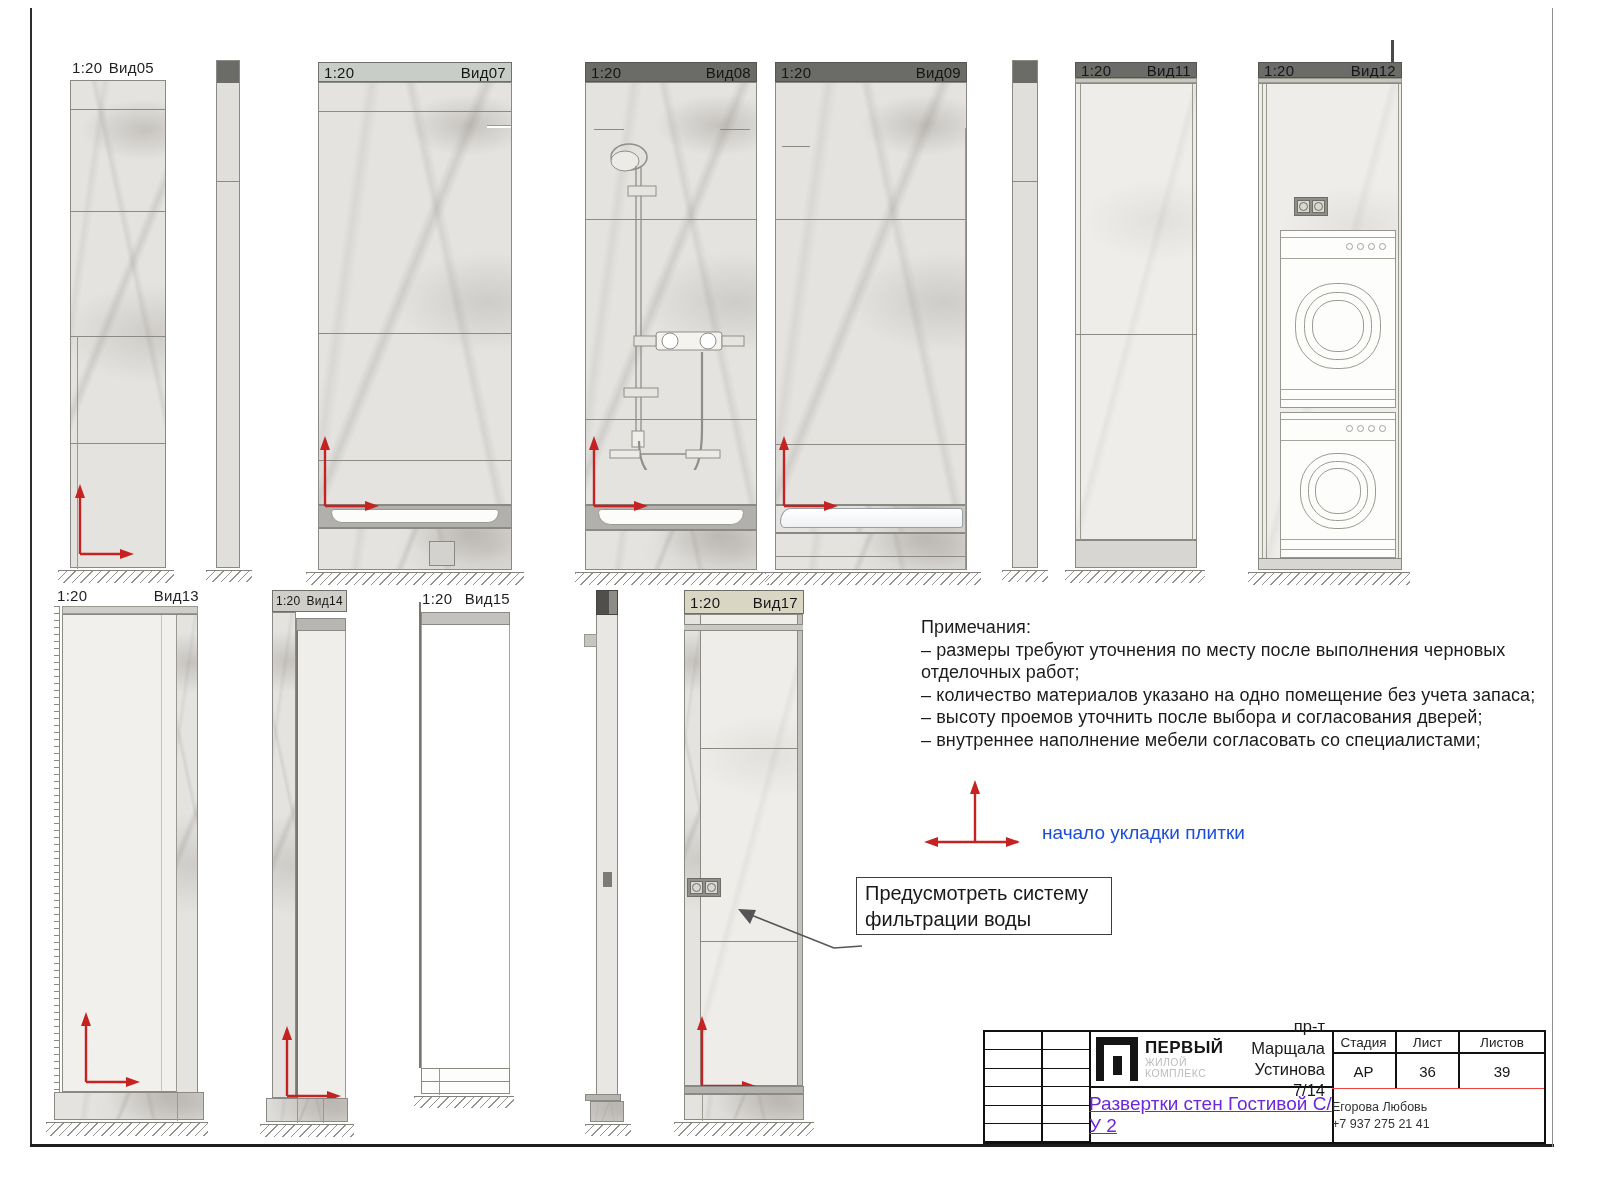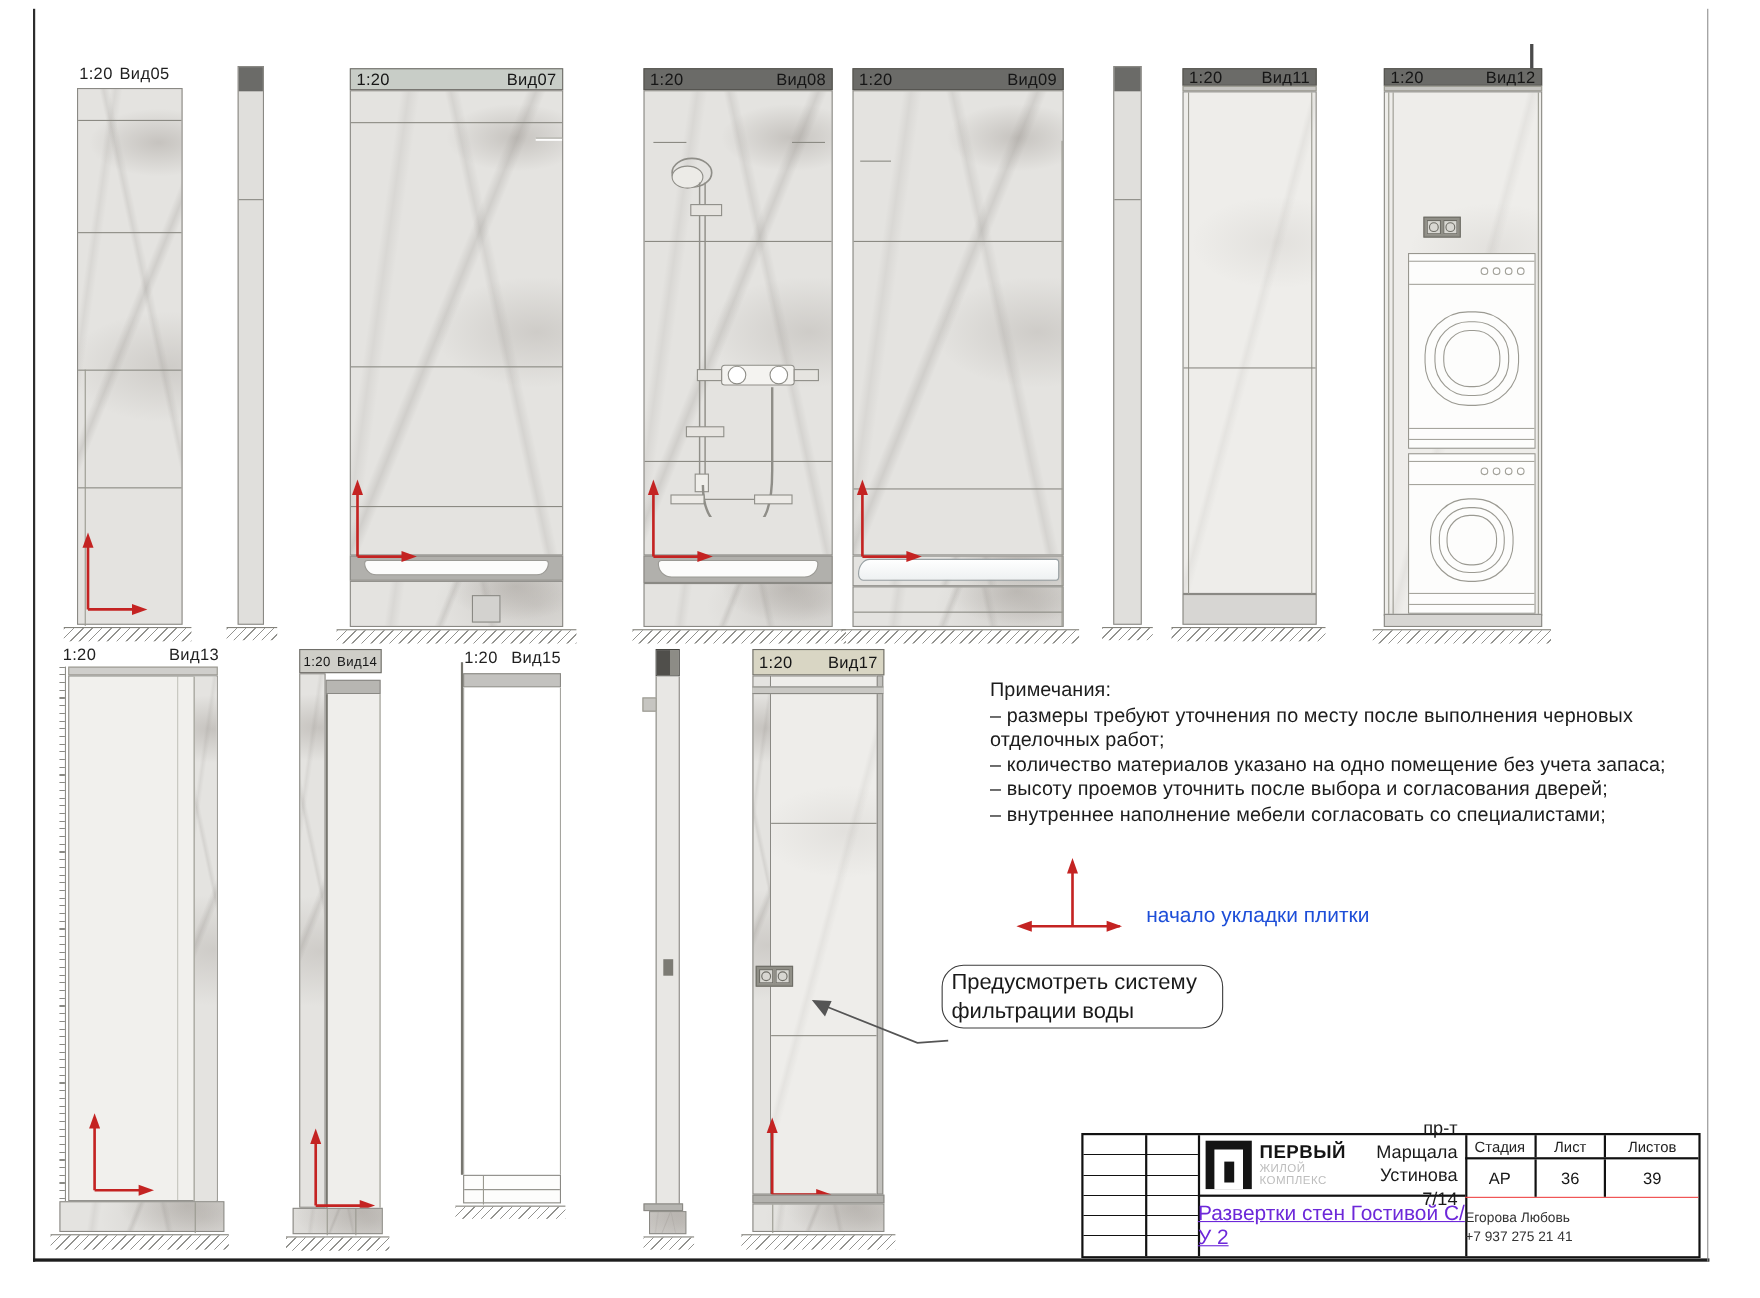--- a/index.html
+++ b/index.html
@@ -45,21 +45,21 @@
   .washer.small .w-door{width:74px;height:74px;}
   .washer.small .w-door>i{width:58px;height:58px;}
   .washer.small .w-door>i>i{width:44px;height:44px;}
   .w-bottom{position:absolute;left:0;right:0;bottom:7px;height:9px;border-top:1px solid #a6a59d;border-bottom:1px solid #a6a59d;}
   
   .outlet{display:flex;gap:2px;padding:2px;background:#908f87;border:1px solid #6e6d66;}
   .outlet i{display:block;width:11px;height:11px;background:#d8d7d2;border:1px solid #6e6d66;position:relative;}
   .outlet i::after{content:"";position:absolute;inset:1px;border:1px solid #6e6d66;border-radius:50%;}
   .tick-edge{background:repeating-linear-gradient(to bottom,#8a8a84 0 1px, transparent 1px 7px);border-right:1px solid #8d8c86;}
   
-  .notes{font-size:18px;line-height:22.5px;color:#1c1c1c;letter-spacing:.1px;}
+  .notes{font-size:18px;line-height:22.5px;color:#1c1c1c;letter-spacing:.1px;margin-left:21px;}
   .callout{border:1.5px solid #3c3c3c;background:#fff;font-size:20px;line-height:26px;padding:2px 8px;color:#191919;}
   .legend-label{font-size:19px;color:#1d4ed8;}
   
   .tb{border:2px solid #111;background:#fff;}
   .tb-left{position:absolute;left:0;top:0;bottom:0;width:104px;border-right:2px solid #111;
     background:repeating-linear-gradient(to bottom, transparent 0 17.4px, #111 17.4px 18.4px);}
   .tb-left::before{content:"";position:absolute;left:56px;top:0;bottom:0;width:2px;background:#111;}
   .tb-main{position:absolute;left:104px;top:0;bottom:0;width:243px;border-right:2px solid #111;}
   .tb-logo-row{position:absolute;left:0;top:0;right:0;height:56px;border-bottom:2px solid #111;display:flex;align-items:center;gap:7px;padding:4px 7px;box-sizing:border-box;}
   .logo{position:relative;width:42px;height:44px;background:#141414;flex:0 0 auto;}
@@ -372,21 +372,21 @@
     <line x1="10" y1="64" x2="96" y2="64" style="stroke:var(--accent-red);stroke-width:2.4"></line>
     <polygon points="2,64 16,59 16,69" style="fill:var(--accent-red)"></polygon>
     <polygon points="98,64 84,59 84,69" style="fill:var(--accent-red)"></polygon>
   </svg>
   <div class="abs legend-label" style="left:1042px;top:822px;">начало укладки плитки</div>
 
   <svg class="abs" style="left:724px;top:896px;" width="140" height="58" viewBox="0 0 140 58">
     <path d="M138,50 L110,52 L22,17" fill="none" stroke="#555" stroke-width="1.6"></path>
     <polygon points="14,13 32,14 26,28" fill="#555"></polygon>
   </svg>
-  <div class="abs callout" style="left:856px;top:877px;width:256px;height:58px;border-radius:20px;">
+  <div class="abs callout" style="left:856px;top:877px;width:256px;height:58px;">
     <div>Предусмотреть систему</div>
     <div>фильтрации воды</div>
   </div>
 
   <div class="abs tb" style="left:983px;top:1030px;width:563px;height:114px;">
     <div class="tb-left"></div>
     <div class="tb-main">
       <div class="tb-logo-row">
         <div class="logo"></div>
         <div class="logo-text">

